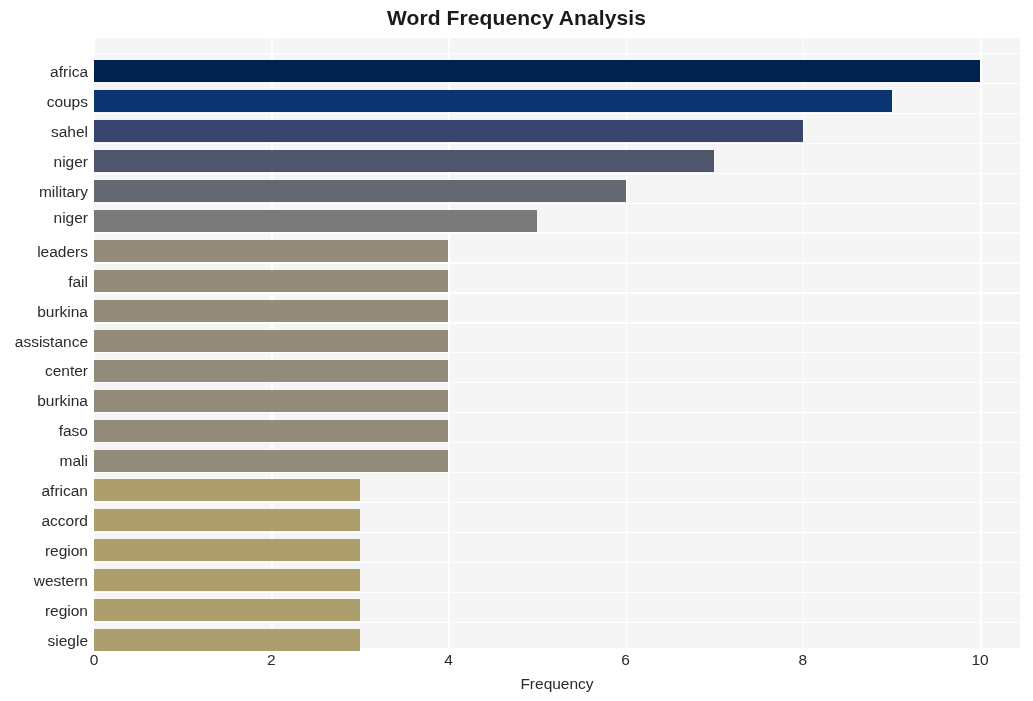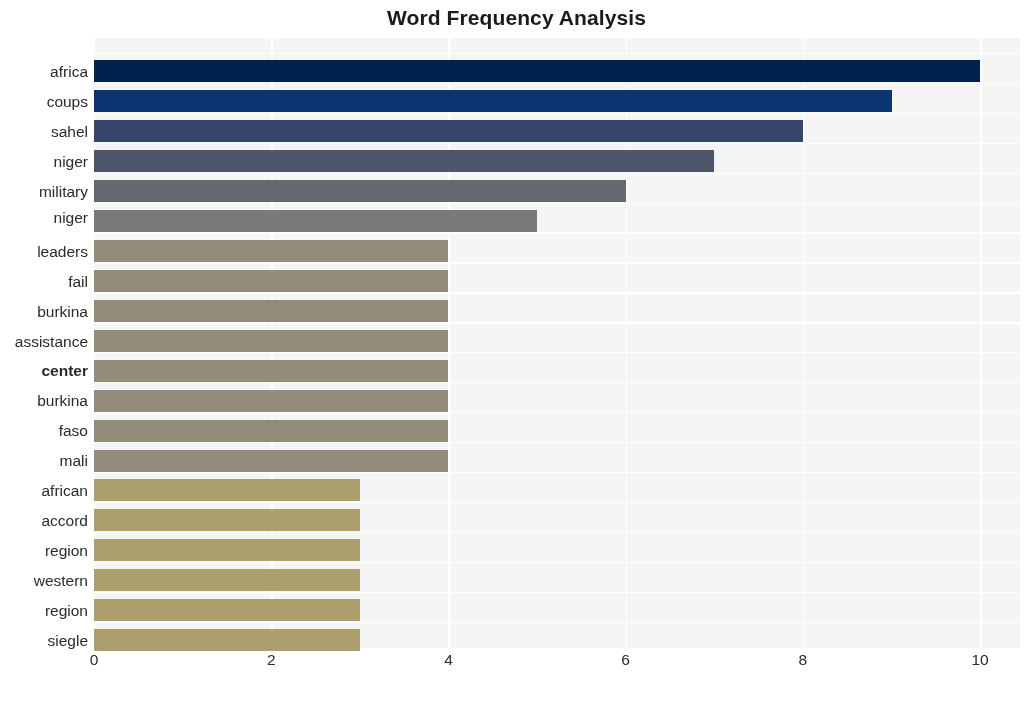--- a/index.html
+++ b/index.html
@@ -211,34 +211,35 @@
       <div class="ytick" style="top: 64px; margin-left: 33px;">africa</div>
       <div class="ytick" style="top: 93.9474px;">coups</div>
       <div class="ytick" style="top: 123.895px; text-align: center;">sahel</div>
       <div class="ytick" style="top: 153.842px;">niger</div>
       <div class="ytick" style="top: 183.789px;">military</div>
       <div class="ytick" style="top: 210px;">niger</div>
       <div class="ytick" style="top: 243.684px;">leaders</div>
       <div class="ytick" style="top: 273.632px;">fail</div>
       <div class="ytick" style="top: 303.579px;">burkina</div>
       <div class="ytick" style="top: 333.526px;">assistance</div>
-      <div class="ytick" style="top: 363.474px; font-weight: bold;">center</div>
+      <div class="ytick" style="top: 363.474px;">center</div>
       <div class="ytick" style="top: 393.421px;">burkina</div>
       <div class="ytick" style="top: 423.368px;">faso</div>
       <div class="ytick" style="top: 453.316px;">mali</div>
       <div class="ytick" style="top: 483.263px;">african</div>
       <div class="ytick" style="top: 513.211px;">accord</div>
       <div class="ytick" style="top: 543.158px;">region</div>
       <div class="ytick" style="top: 573.105px;">western</div>
       <div class="ytick" style="top: 603.053px;">region</div>
       <div class="ytick" style="top: 633px;">siegle</div>
     </div>
   <div id="xtick-labels">
       <div class="xtick" style="left: 74px;">0</div>
       <div class="xtick" style="left: 251.225px;">2</div>
       <div class="xtick" style="left: 428.45px;">4</div>
       <div class="xtick" style="left: 605.675px;">6</div>
       <div class="xtick" style="left: 782.9px;">8</div>
       <div class="xtick" style="left: 960.124px;">10</div>
     </div>
 
+  <div id="xlabel">Frequency</div>
 
 </div>
 
 </body></html>

